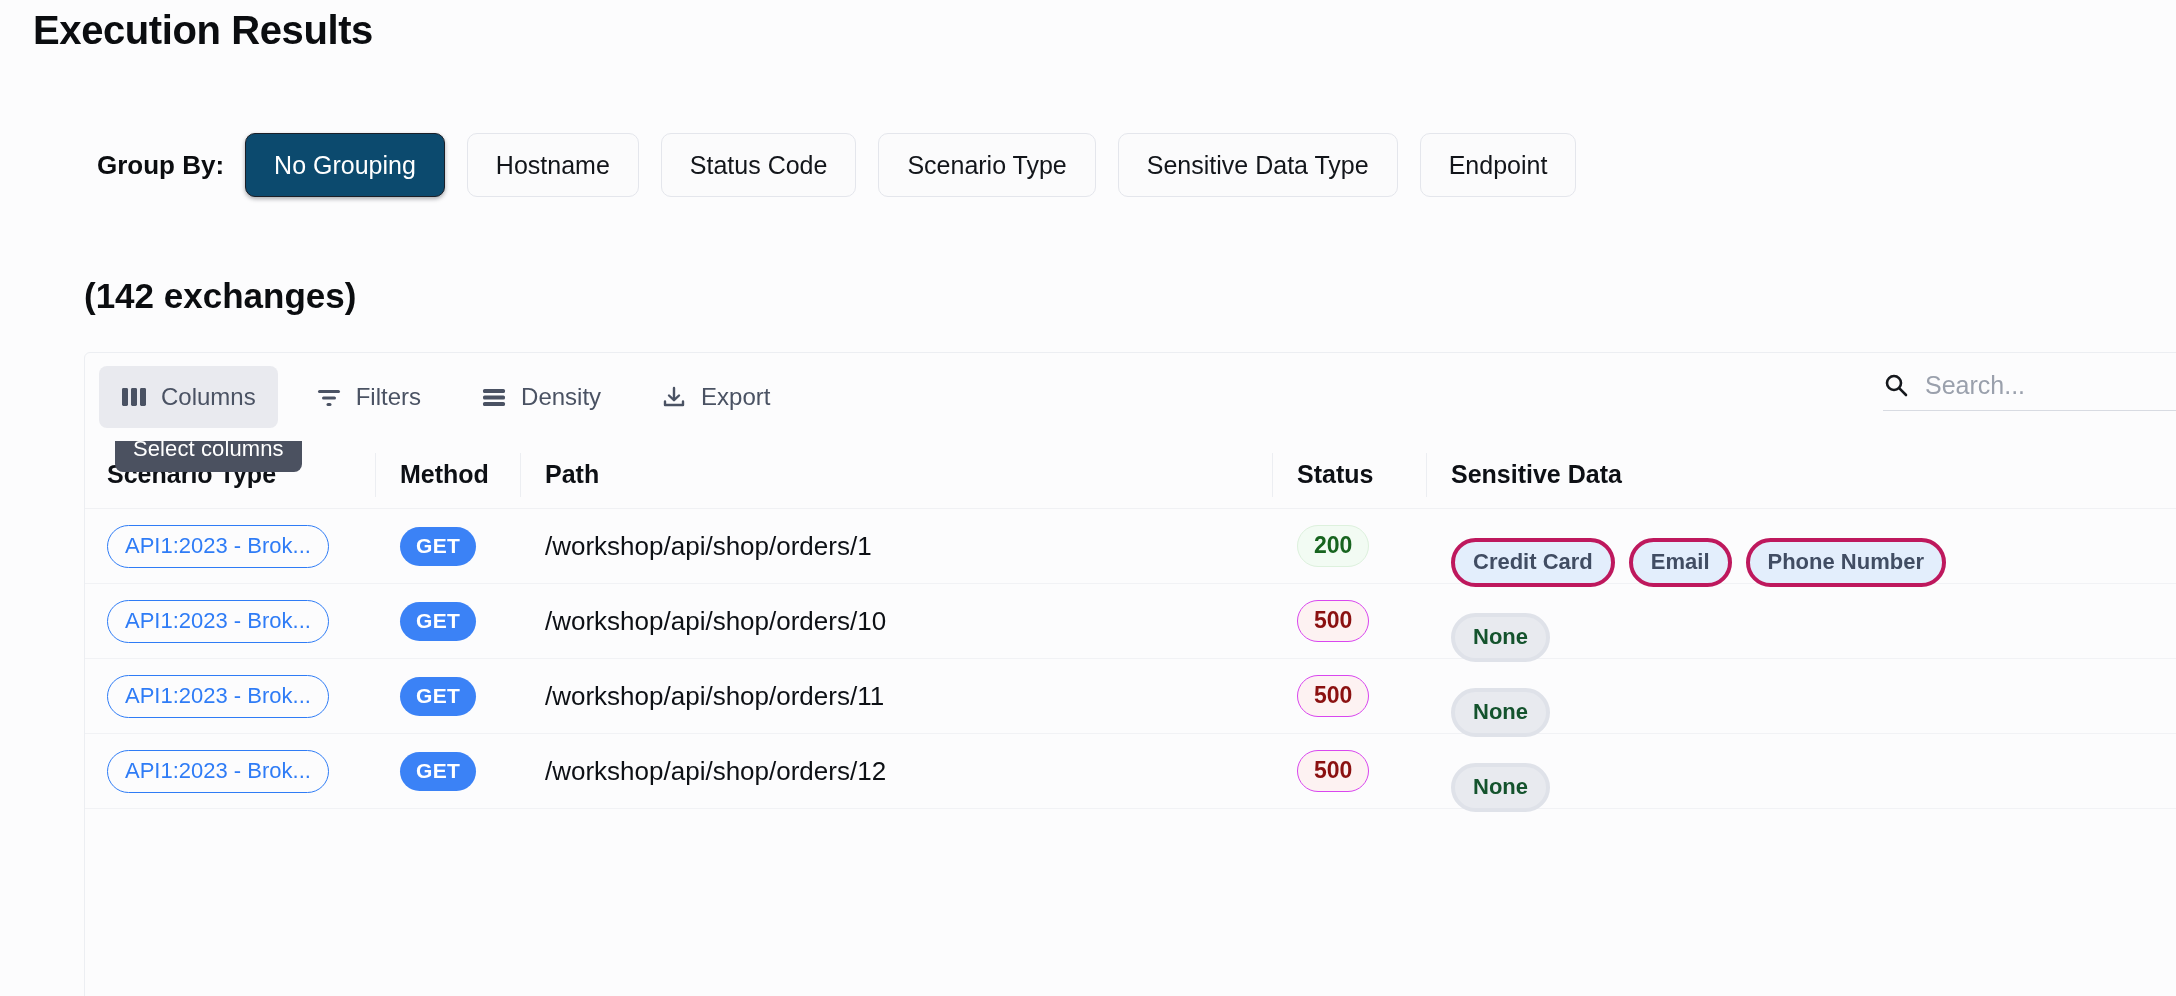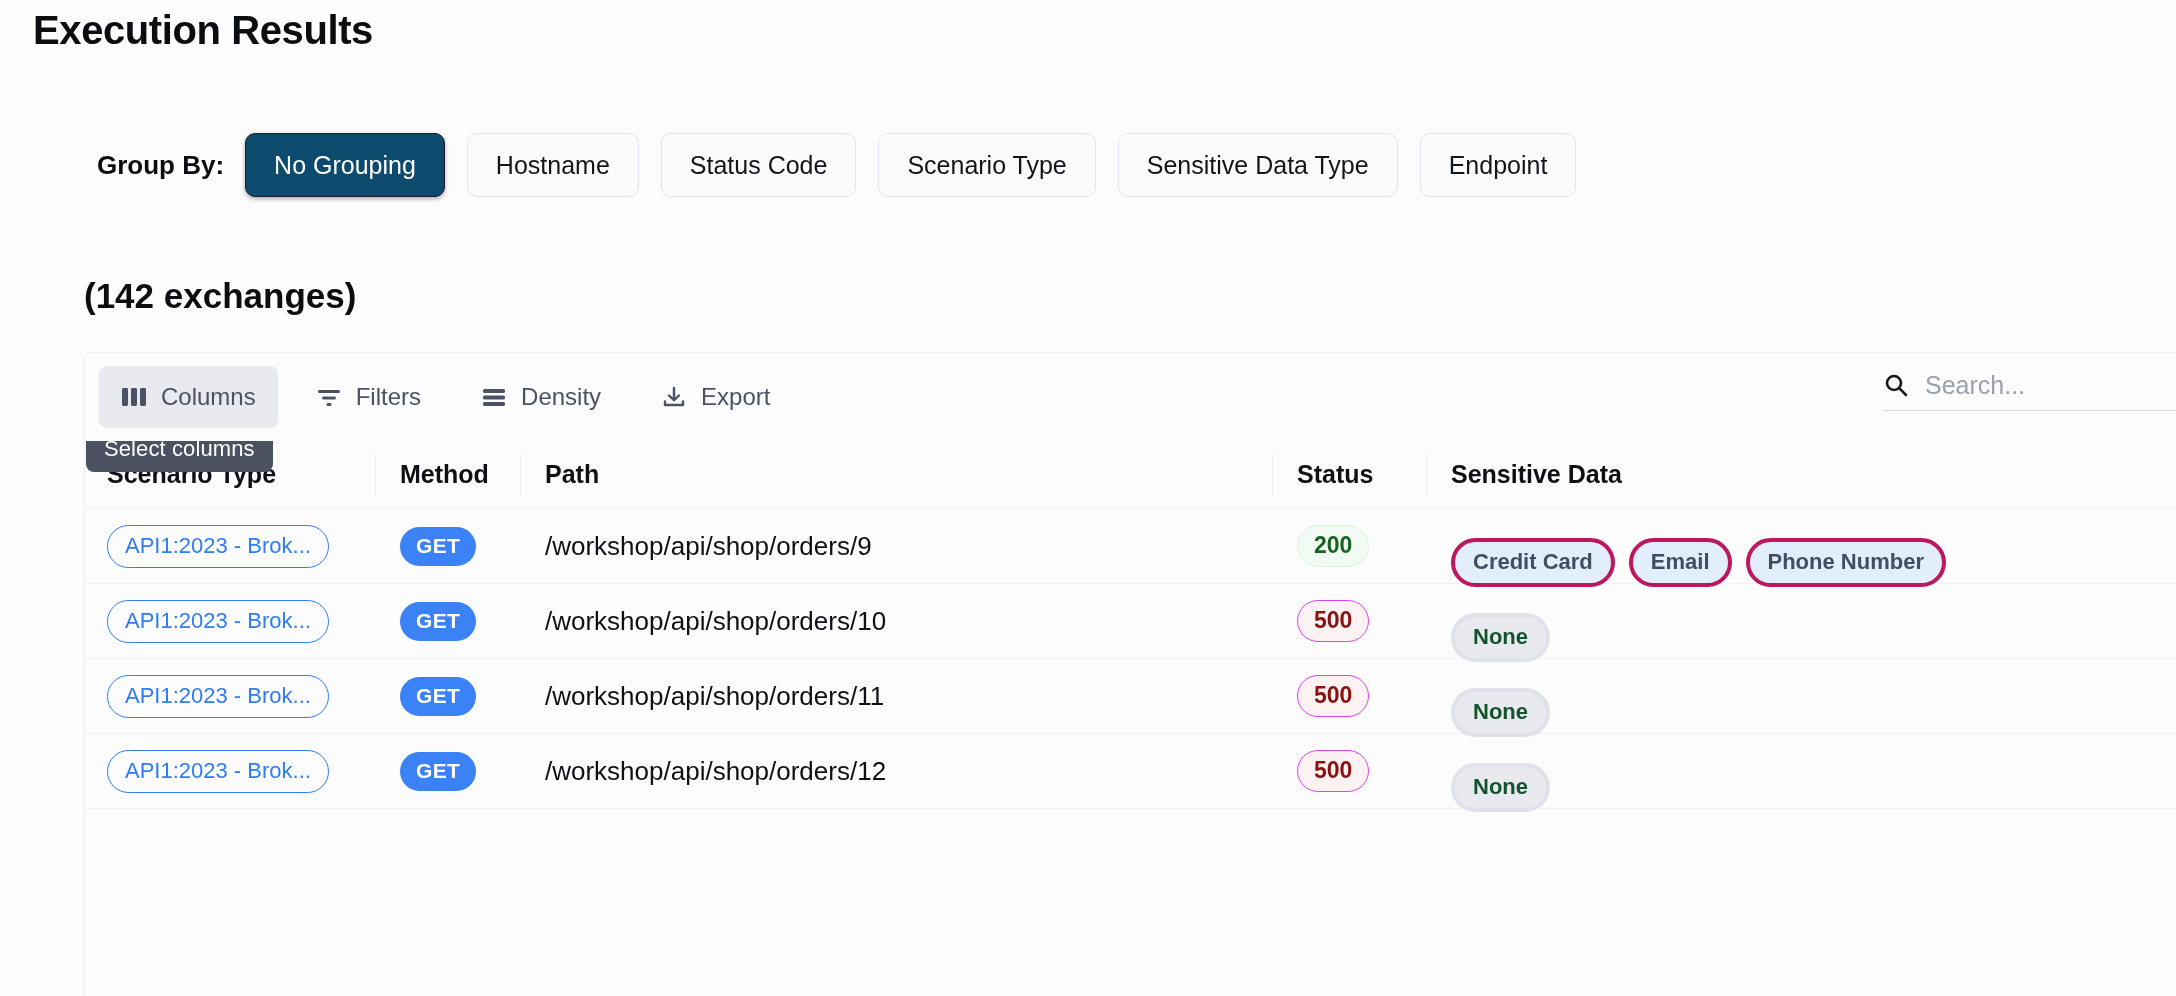--- a/index.html
+++ b/index.html
@@ -182,21 +182,21 @@
 
   
   .c-scenario { width: 290px; padding-left: 22px; }
   .c-method   { width: 145px; padding-left: 25px; }
   .c-path     { width: 752px; padding-left: 25px; }
   .c-status   { width: 154px; padding-left: 25px; padding-right: 22px;}
   .c-sens     { width: 760px; padding-left: 25px; }
 
   .tooltip {
     position: absolute;
-    left: 1px;
+    left: 30px;
     top: -14px;
     background: #4b5160;
     color: #fff;
     font-size: 22px;
     font-weight: normal;
     border-radius: 8px;
     padding: 9px 18px 10px;
     white-space: nowrap;
     z-index: 30;
     letter-spacing: 0.1px;
@@ -370,21 +370,21 @@
     </div>
 
     <div class="grid-row">
       <div class="cell c-scenario">
         <span class="chip-scenario">API1:2023 - Brok...</span>
       </div>
       <div class="cell c-method">
         <span class="chip-method">GET</span>
       </div>
       <div class="cell c-path">
-        <span class="path-text">/workshop/api/shop/orders/9</span>
+        <span class="path-text">/workshop/api/shop/orders/1</span>
       </div>
       <div class="cell c-status">
         <span class="chip-status ok">200</span>
       </div>
       <div class="cell c-sens">
         <span class="sens-wrap">
           <span class="chip-sens">Credit Card</span>
           <span class="chip-sens">Email</span>
           <span class="chip-sens">Phone Number</span>
         </span>

